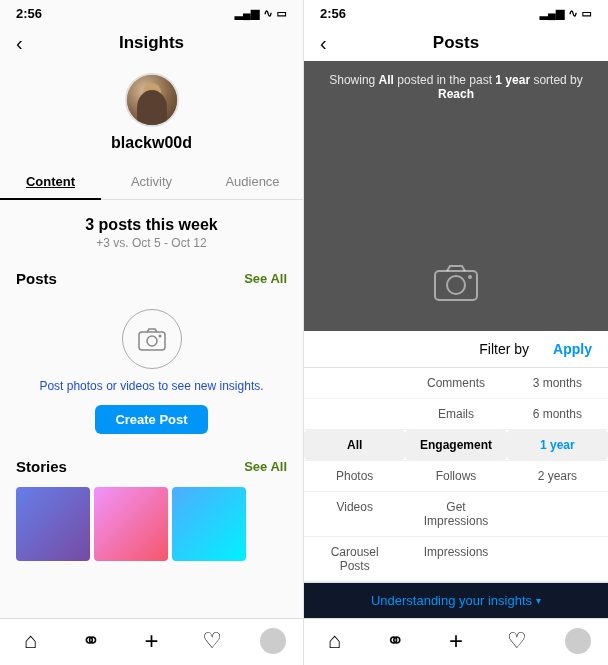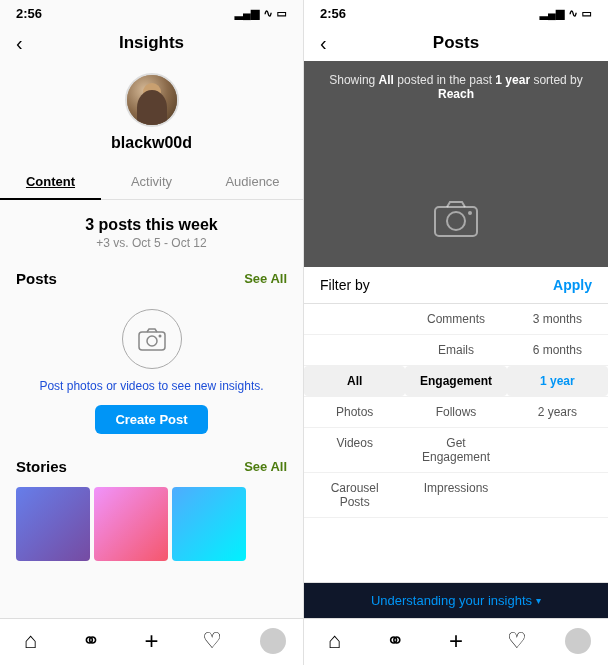--- a/index.html
+++ b/index.html
@@ -263,21 +263,21 @@
       position: absolute;
       left: 16px;
     }
     .header-right .header-title {
       font-size: 17px;
       font-weight: 700;
     }
 
     .posts-banner {
       background: #555;
-      height: 206px;
+      height: 270px;
       display: flex;
       flex-direction: column;
       align-items: center;
       justify-content: center;
       position: relative;
     }
     .posts-banner-text {
       color: rgba(255,255,255,0.85);
       font-size: 12px;
       text-align: center;
@@ -292,24 +292,25 @@
     }
     .camera-icon-large {
       font-size: 36px;
       color: rgba(255,255,255,0.5);
       position: absolute;
       bottom: 20px;
     }
 
     .filter-section {
       display: flex;
-      justify-content: space-between;
+      justify-content: flex-end;
       align-items: center;
       padding: 10px 16px;
       border-bottom: 1px solid #e0e0e0;
+      gap: 24px;
     }
     .filter-label {
       font-size: 14px;
       color: #000;
     }
     .apply-btn {
       font-size: 14px;
       font-weight: 600;
       color: #0095f6;
       cursor: pointer;
@@ -510,21 +511,21 @@
       <div class="filter-cell selected">Engagement</div>
       <div class="filter-cell selected highlight-blue">1 year</div>
     </div>
     <div class="filter-row">
       <div class="filter-cell">Photos</div>
       <div class="filter-cell">Follows</div>
       <div class="filter-cell">2 years</div>
     </div>
     <div class="filter-row">
       <div class="filter-cell">Videos</div>
-      <div class="filter-cell">Get Engagement</div>
+      <div class="filter-cell">Get Impressions</div>
       <div class="filter-cell"></div>
     </div>
     <div class="filter-row">
       <div class="filter-cell">Carousel Posts</div>
       <div class="filter-cell">Impressions</div>
       <div class="filter-cell"></div>
     </div>
   </div>
 
   <div class="understanding-bar">

